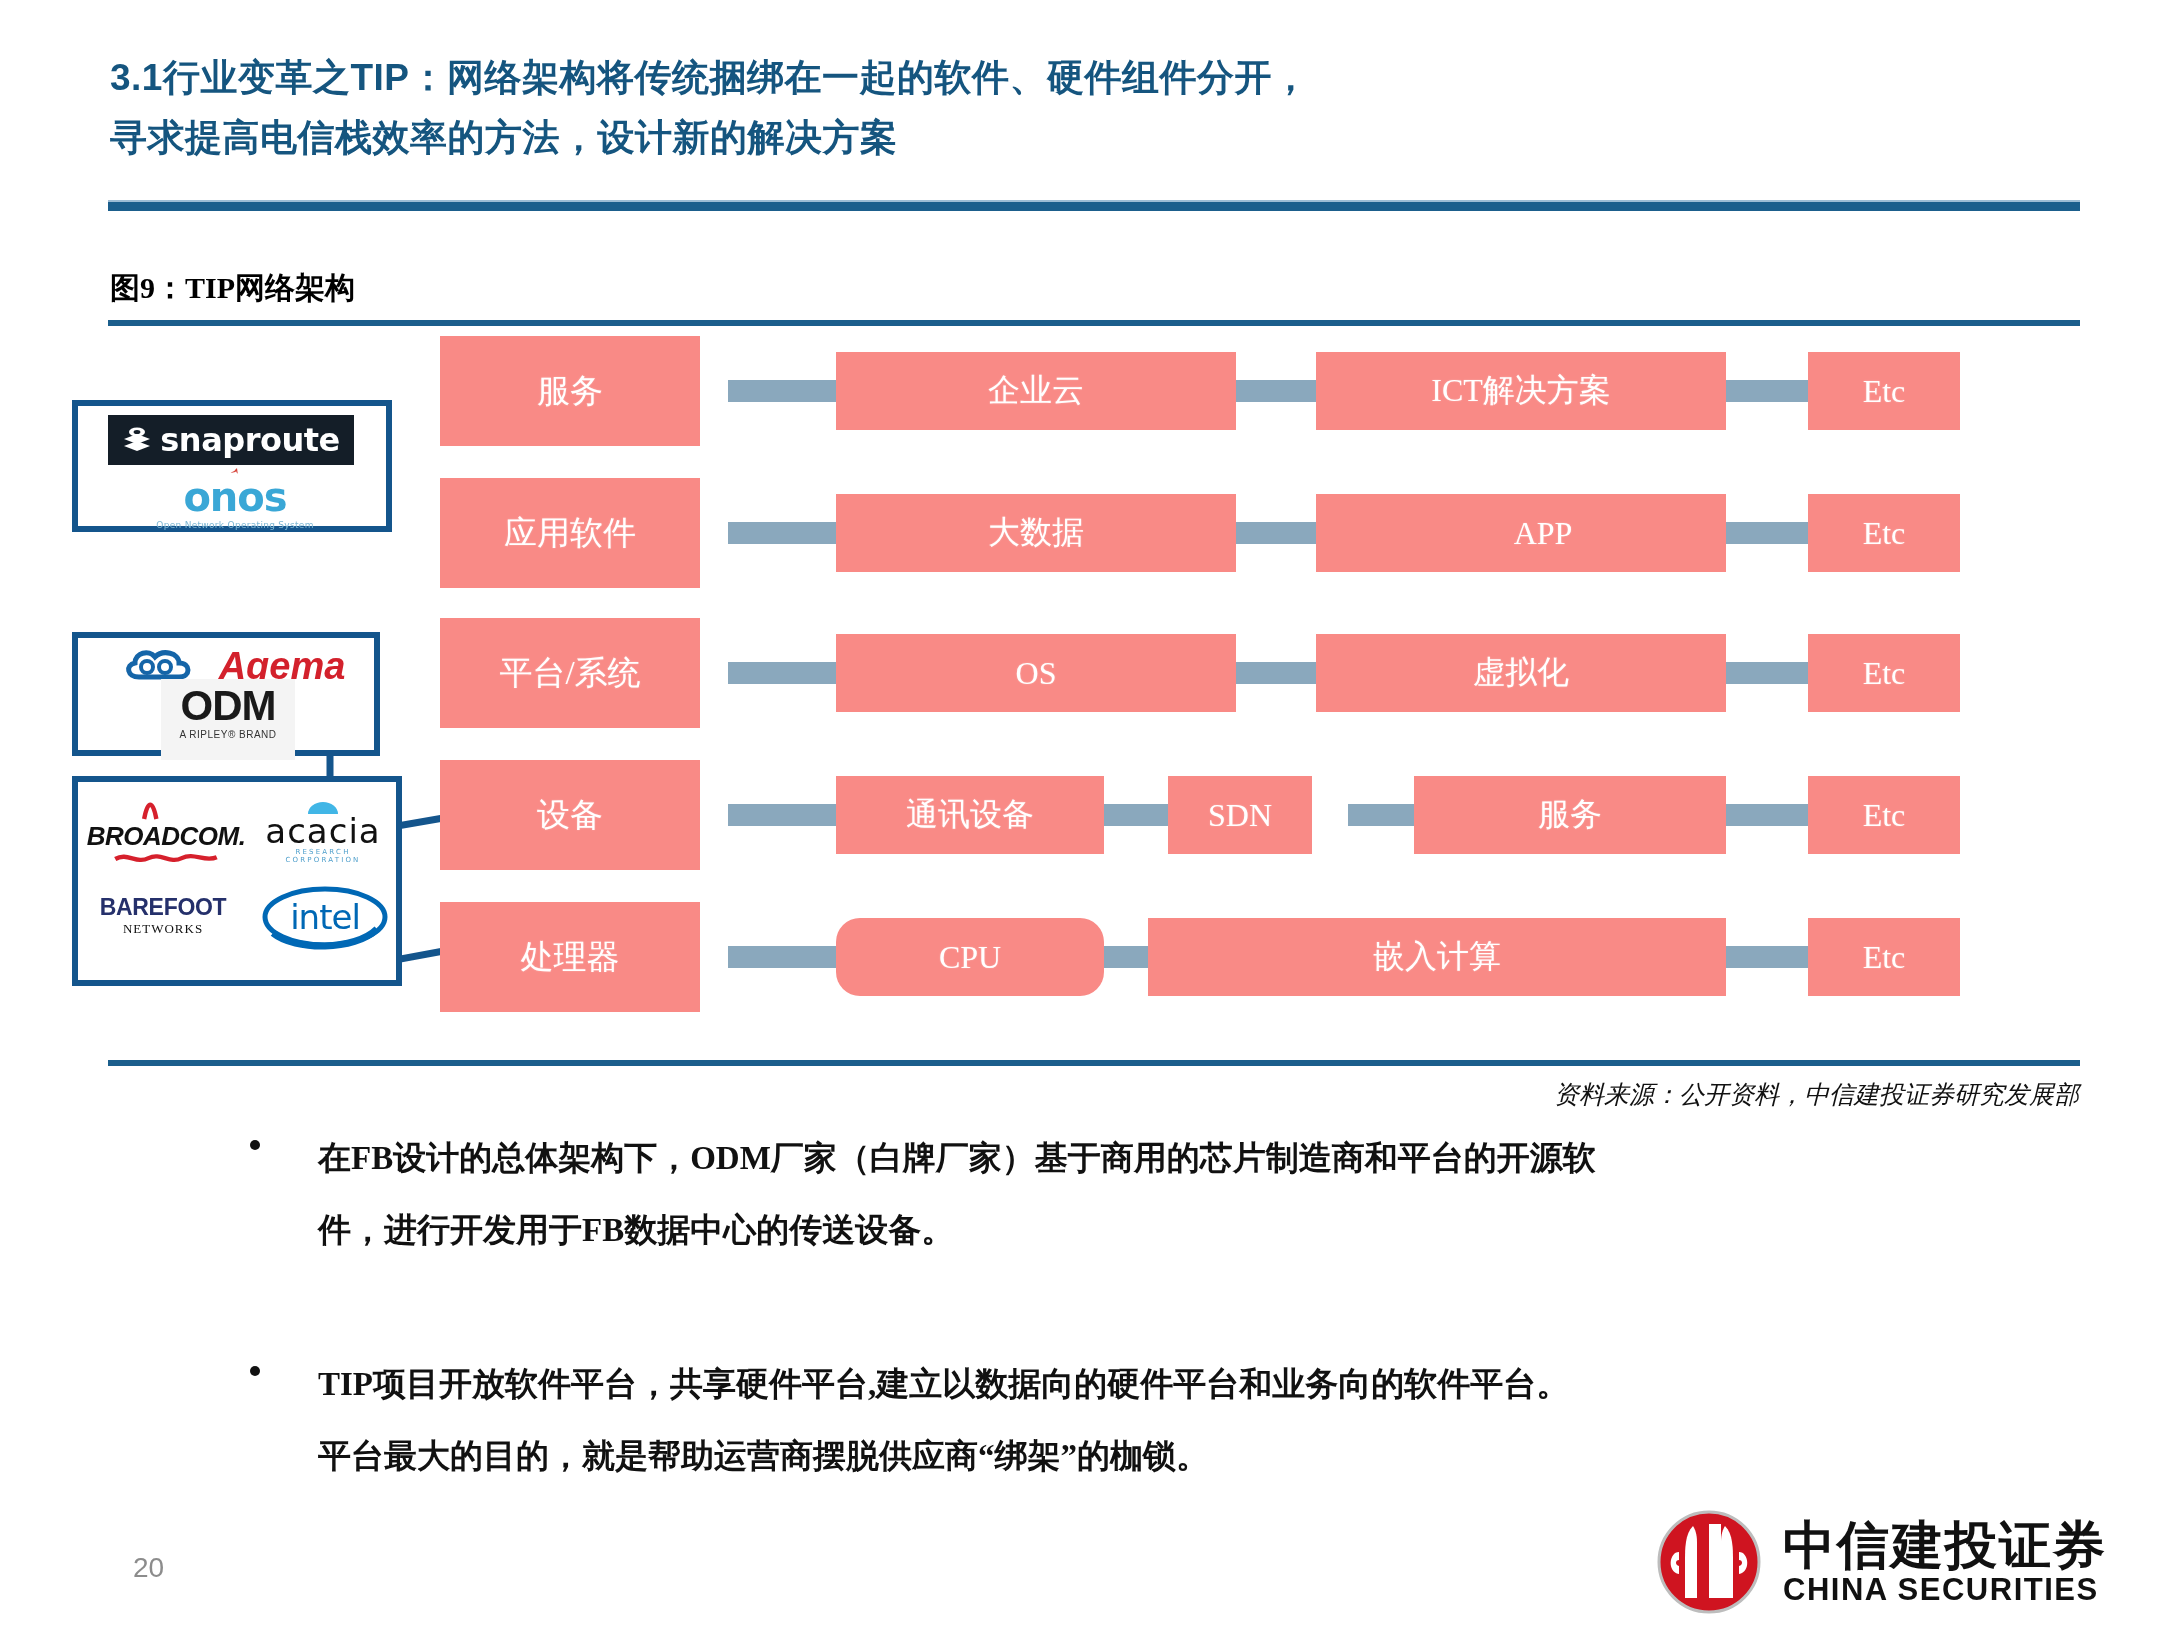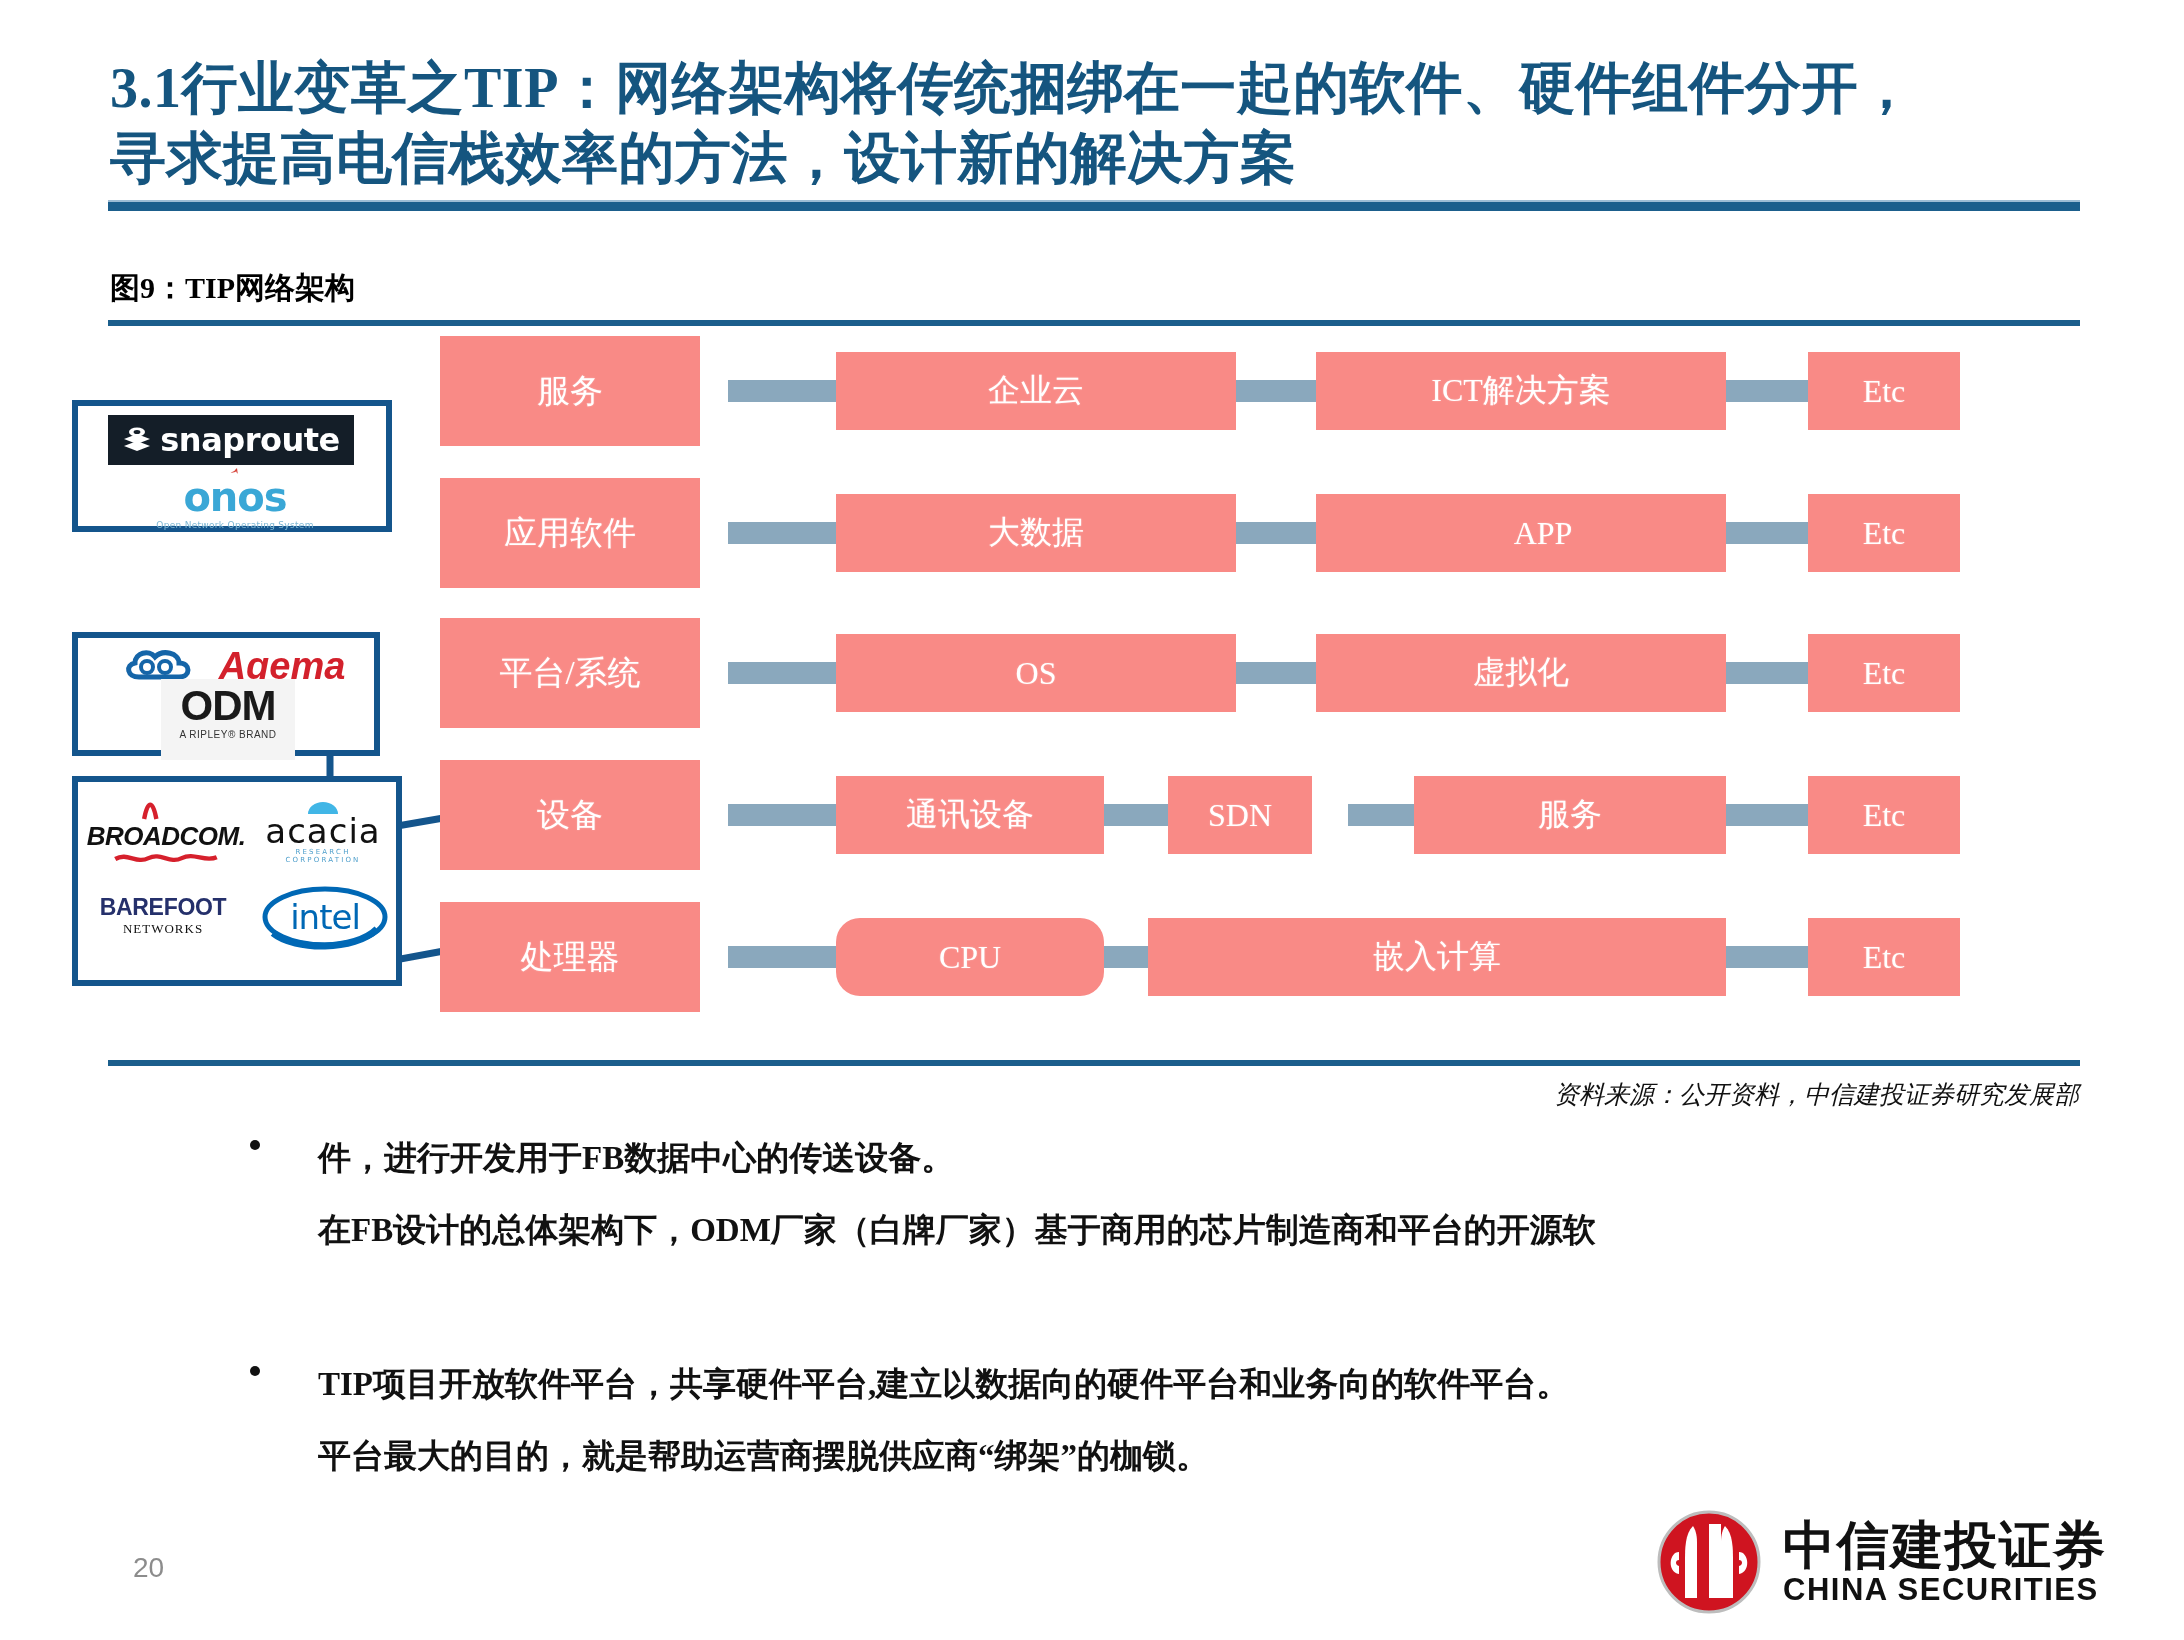--- a/index.html
+++ b/index.html
@@ -8,28 +8,27 @@
     background:#ffffff;
     font-family:"Liberation Serif", serif;
     position:relative;
     overflow:hidden;
   }
   
   #title-block{
     position:absolute;left:110px;top:48px;width:1990px;
   }
   .title-line{
-    font-family:Liberation Serif, serif;
-    font-weight:bold;
-    font-size:56px;
+    font-family:Liberation Sans, sans-serif;
+    font-weight:bold;
+    font-size:37px;
     line-height:60px;
     color:#15557f;
     letter-spacing:0.5px;
     white-space:nowrap;
-    margin-top:10px;
   }
   #title-rule{
     position:absolute;left:108px;top:200px;width:1972px;height:9px;
     background:#1b5e8c;
     border-top:2px solid #9dbcd4;
   }
   
   #fig-caption{
     position:absolute;left:110px;top:268px;
     font-family:"Liberation Serif", serif;
@@ -327,22 +326,22 @@
     <div class="connector" style="left:1726px;top:44px;width:82px;"></div>
     <div class="pink" style="left:1808px;top:16px;width:152px;height:78px;">Etc</div>
   </div>
 </div>
 
 <div id="source-rule"></div>
 <div id="source-text">资料来源：公开资料，中信建投证券研究发展部</div>
 
 <div class="bullet-block" style="top:1122px;">
   <span class="bullet-dot"></span>
+  <div class="bullet-text">在FB设计的总体架构下，ODM厂家（白牌厂家）基于商用的芯片制造商和平台的开源软</div>
   <div class="bullet-text">件，进行开发用于FB数据中心的传送设备。</div>
-  <div class="bullet-text">在FB设计的总体架构下，ODM厂家（白牌厂家）基于商用的芯片制造商和平台的开源软</div>
 </div>
 
 <div class="bullet-block" style="top:1348px;">
   <span class="bullet-dot"></span>
   <div class="bullet-text">TIP项目开放软件平台，共享硬件平台,建立以数据向的硬件平台和业务向的软件平台。</div>
   <div class="bullet-text">平台最大的目的，就是帮助运营商摆脱供应商“绑架”的枷锁。</div>
 </div>
 
 <div id="page-number">20</div>
 

